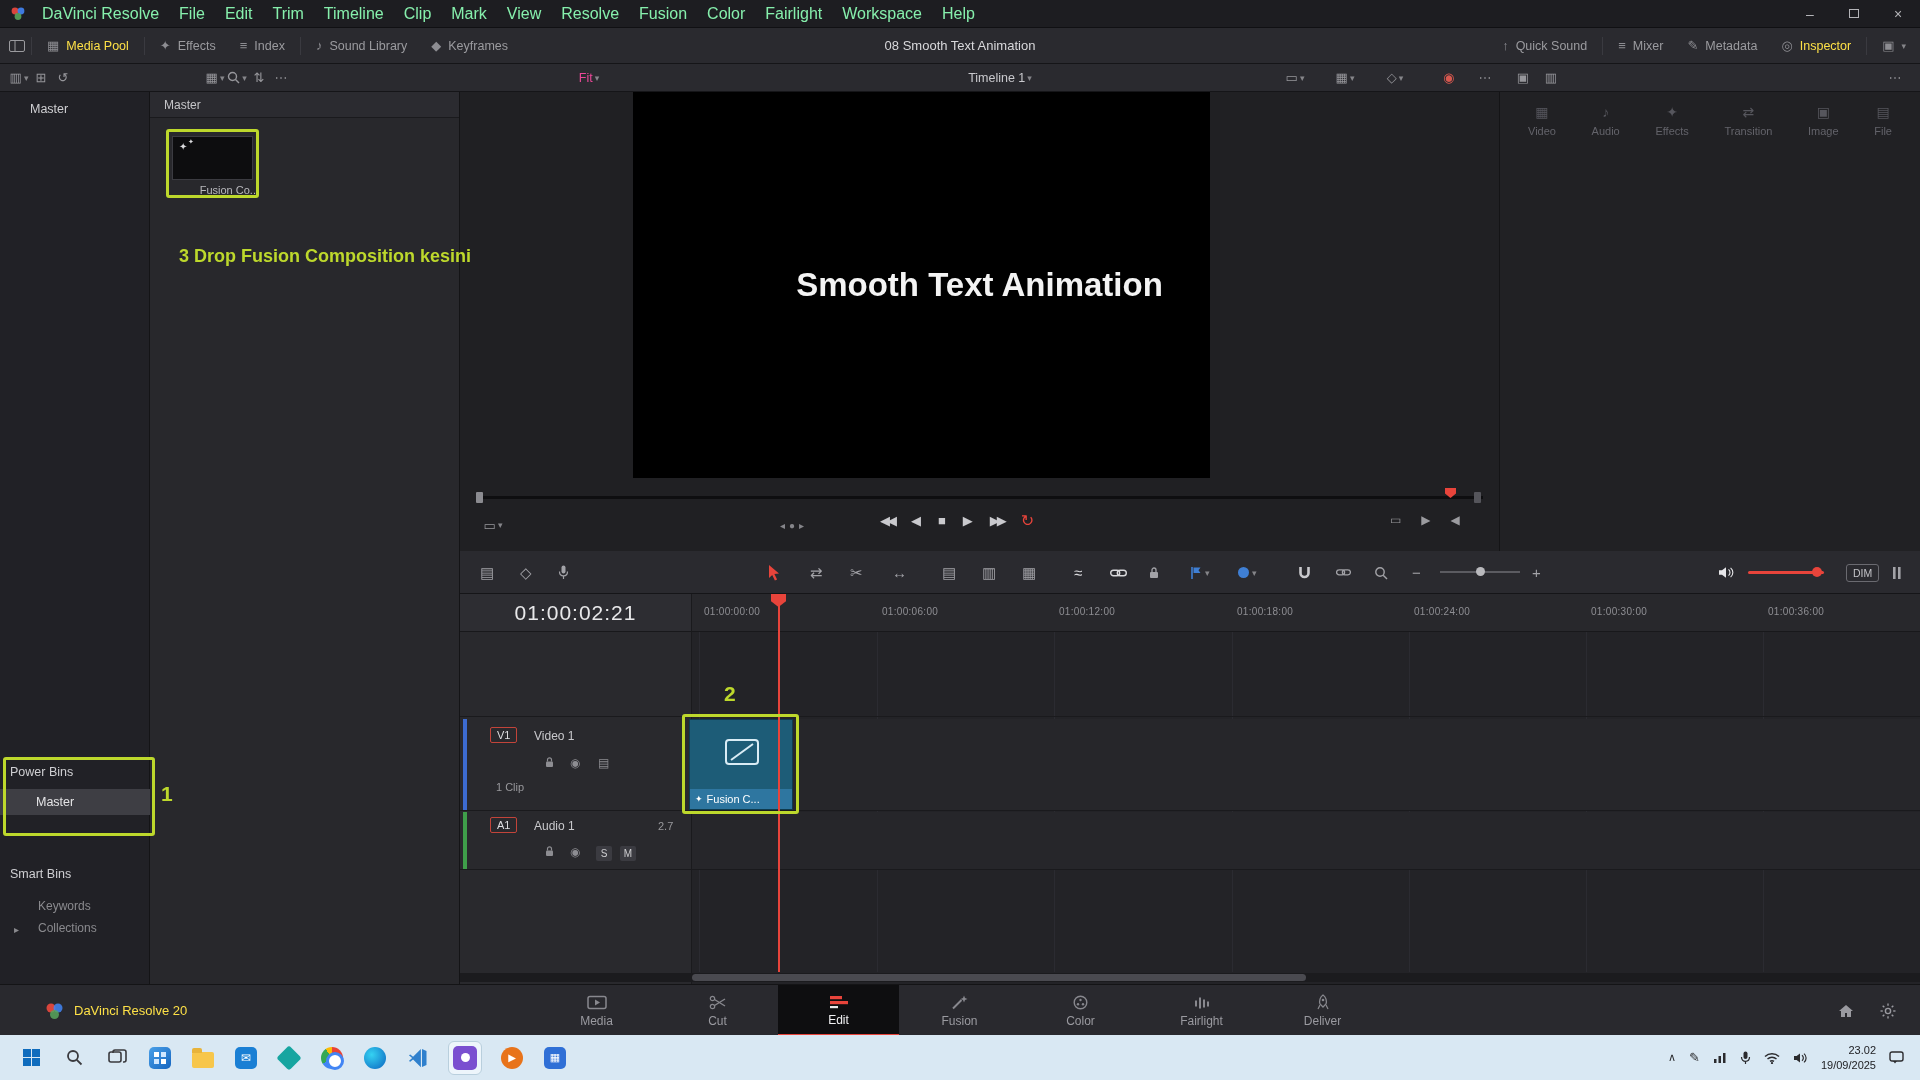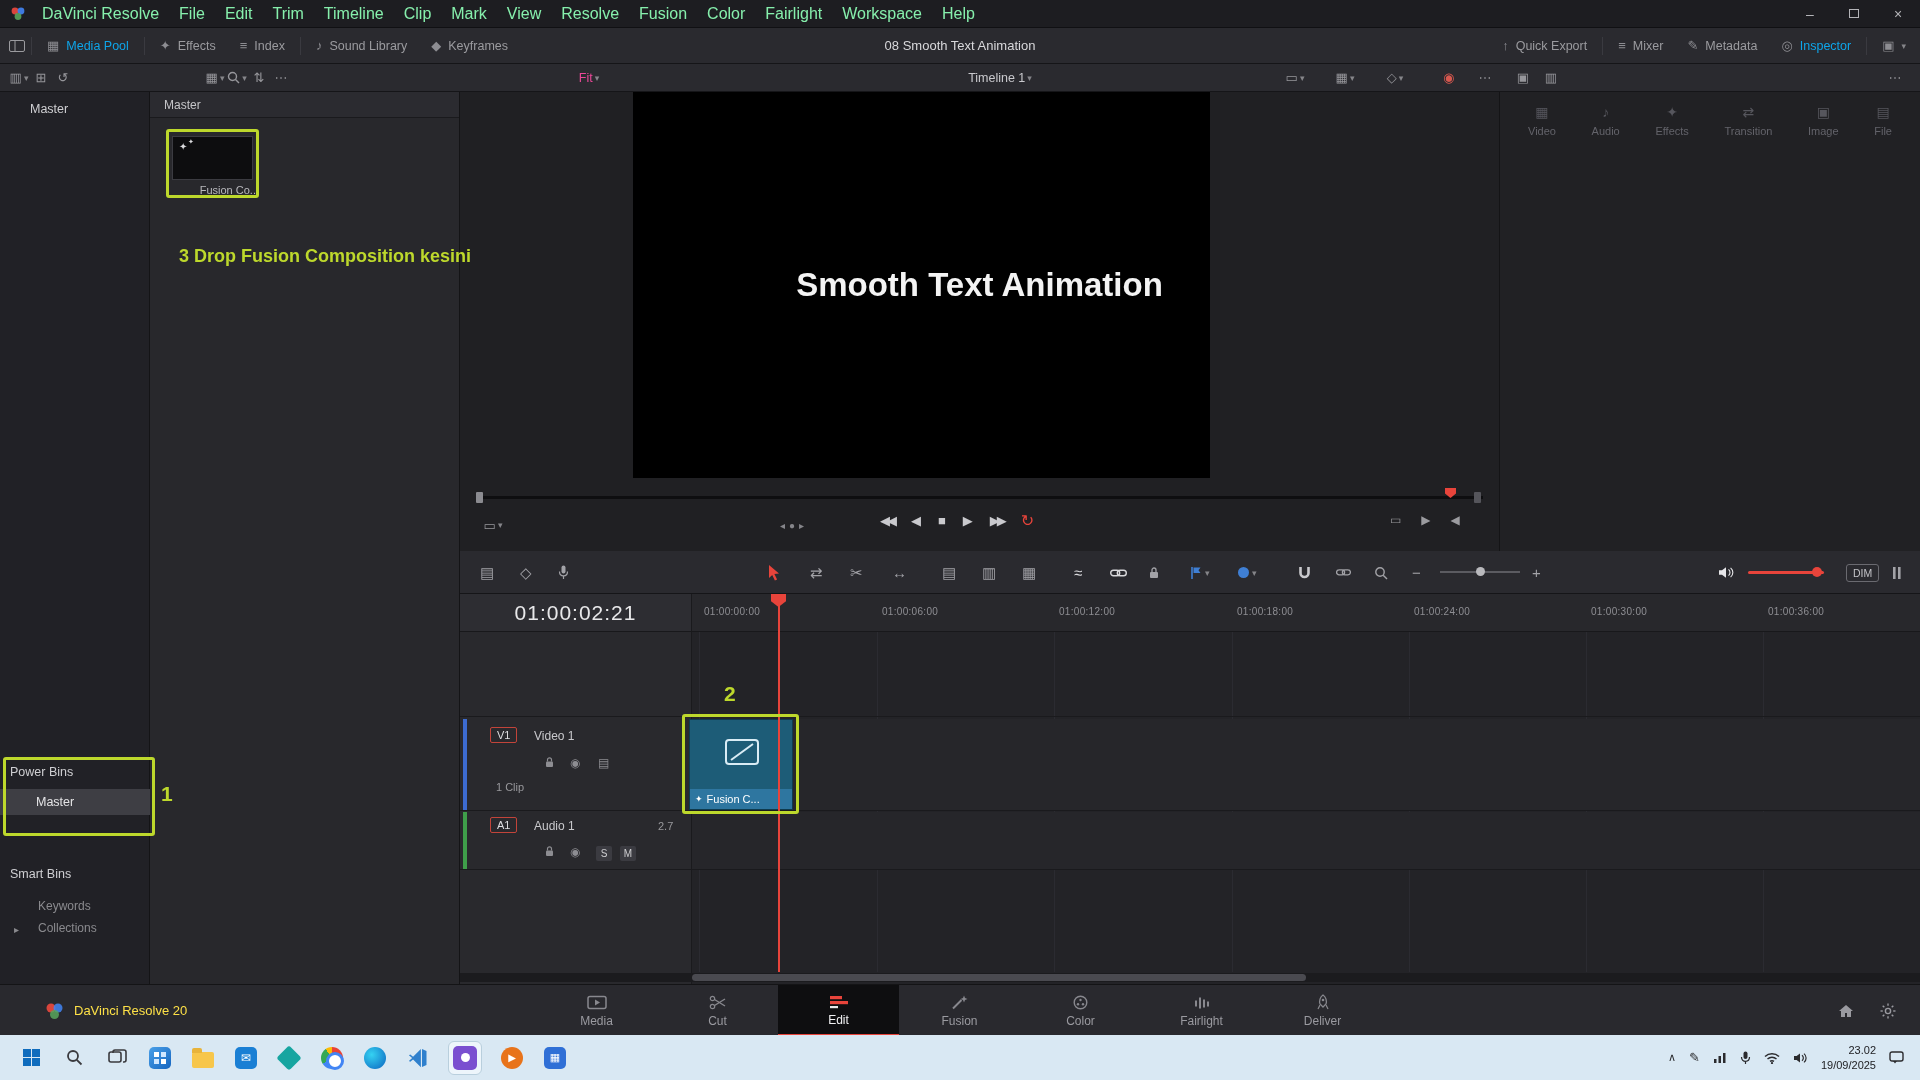--- a/index.html
+++ b/index.html
@@ -13,21 +13,21 @@
            border-bottom:1px solid #101013;display:flex;align-items:center;padding-left:8px}
   .menu-item{padding:0 10px;height:100%;display:flex;align-items:center;color:#86efac;font-size:16px;cursor:default}
   .win-controls{margin-left:auto;display:flex;height:100%}
   .win-btn{width:44px;height:100%;display:flex;align-items:center;justify-content:center;color:#b4b4b8;font-size:14px}
   .maxbox{width:10px;height:9px;border:1px solid #b4b4b8;display:inline-block}
   
   .tb2{position:absolute;left:0;top:28px;width:1920px;height:36px;background:#2a2a2f;border-bottom:1px solid #151518;display:flex;align-items:center}
   .tb3{position:absolute;left:0;top:64px;width:1920px;height:28px;background:#2a2a2f;border-bottom:1px solid #151518;display:flex;align-items:center}
   .tb-item{display:flex;align-items:center;gap:7px;padding:0 12px;height:100%;color:#9b9b9f;font-size:12.5px}
   .tb-item .ticon{font-size:13px;color:#8d8d92}
-  .bright{color:#0ea5e9}
+  .bright{color:#fde047}
   .vdiv{width:1px;height:18px;background:#3a3a40;margin:0 3px;flex:0 0 auto}
   .gbtn{display:inline-flex;align-items:center;justify-content:center;min-width:22px;height:22px;color:#96969b;font-size:13px;gap:2px}
   .chev{font-size:9px;color:#85858a}
   .tc{color:#cfcfd2;font-size:12.5px;letter-spacing:.5px}
   
   .bins{position:absolute;left:0;top:92px;width:150px;height:892px;background:#212126;border-right:1px solid #141416}
   .pool{position:absolute;left:150px;top:92px;width:310px;height:892px;background:#28282c;border-right:1px solid #141416}
   .pool-head{height:26px;background:#2b2b30;border-bottom:1px solid #1a1a1d;display:flex;align-items:center;padding-left:14px;font-size:12px;color:#c6c6c9}
   .viewerpanel{position:absolute;left:460px;top:92px;width:1039px;height:459px;background:#202023}
   .video{position:absolute;left:633px;top:92px;width:577px;height:386px;background:#000}
@@ -151,21 +151,21 @@
       <span>Keyframes</span>
     </div>
 
     <div class="abs" style="left:0;width:1920px;text-align:center;pointer-events:none">
       <span style="color:#d8d8db;font-size:13px">08 Smooth Text Animation</span>
     </div>
 
     <div class="flex" style="margin-left:auto;height:100%">
       <div class="tb-item">
         <span class="ticon">↑</span>
-        <span>Quick Export</span>
+        <span>Quick Sound</span>
       </div>
       <span class="vdiv"></span>
       <div class="tb-item">
         <span class="ticon">≡</span>
         <span>Mixer</span>
       </div>
       <div class="tb-item">
         <span class="ticon">✎</span>
         <span>Metadata</span>
       </div>

